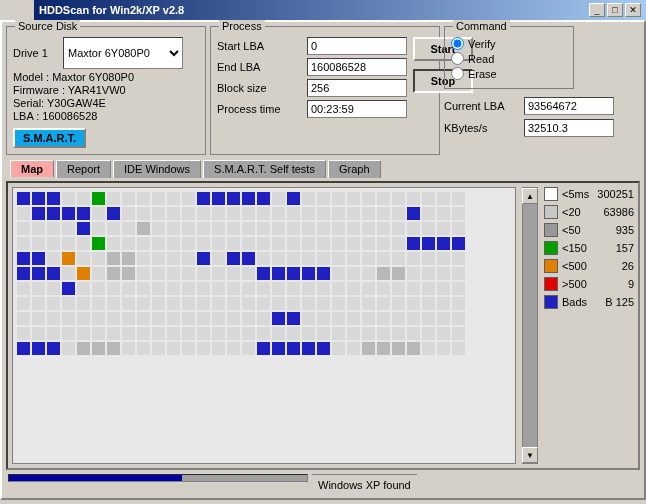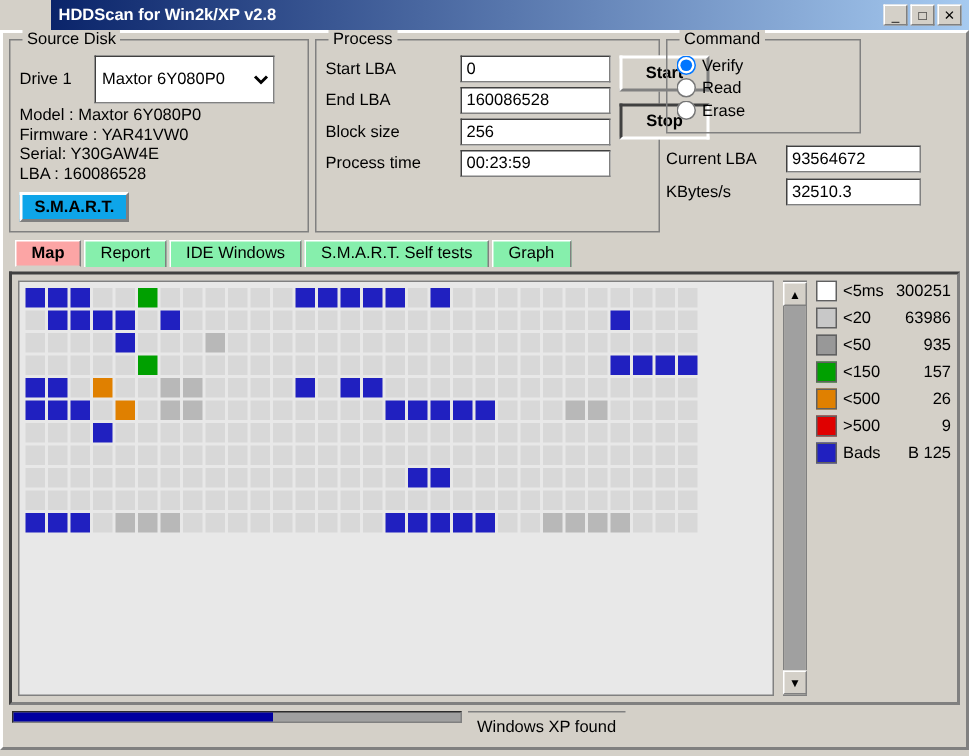--- a/index.html
+++ b/index.html
@@ -139,21 +139,21 @@
     }
 
     
     .tabs-row {
       display: flex;
       gap: 2px;
       padding-left: 4px;
       flex-shrink: 0;
     }
     .tab {
-      background: #86efac;
+      background: #a3a3a3;
       border: 1px solid #808080;
       border-bottom: none;
       padding: 2px 10px;
       cursor: pointer;
       border-top-color: #ffffff;
       border-left-color: #ffffff;
       position: relative;
       top: 1px;
     }
     .tab.active {

